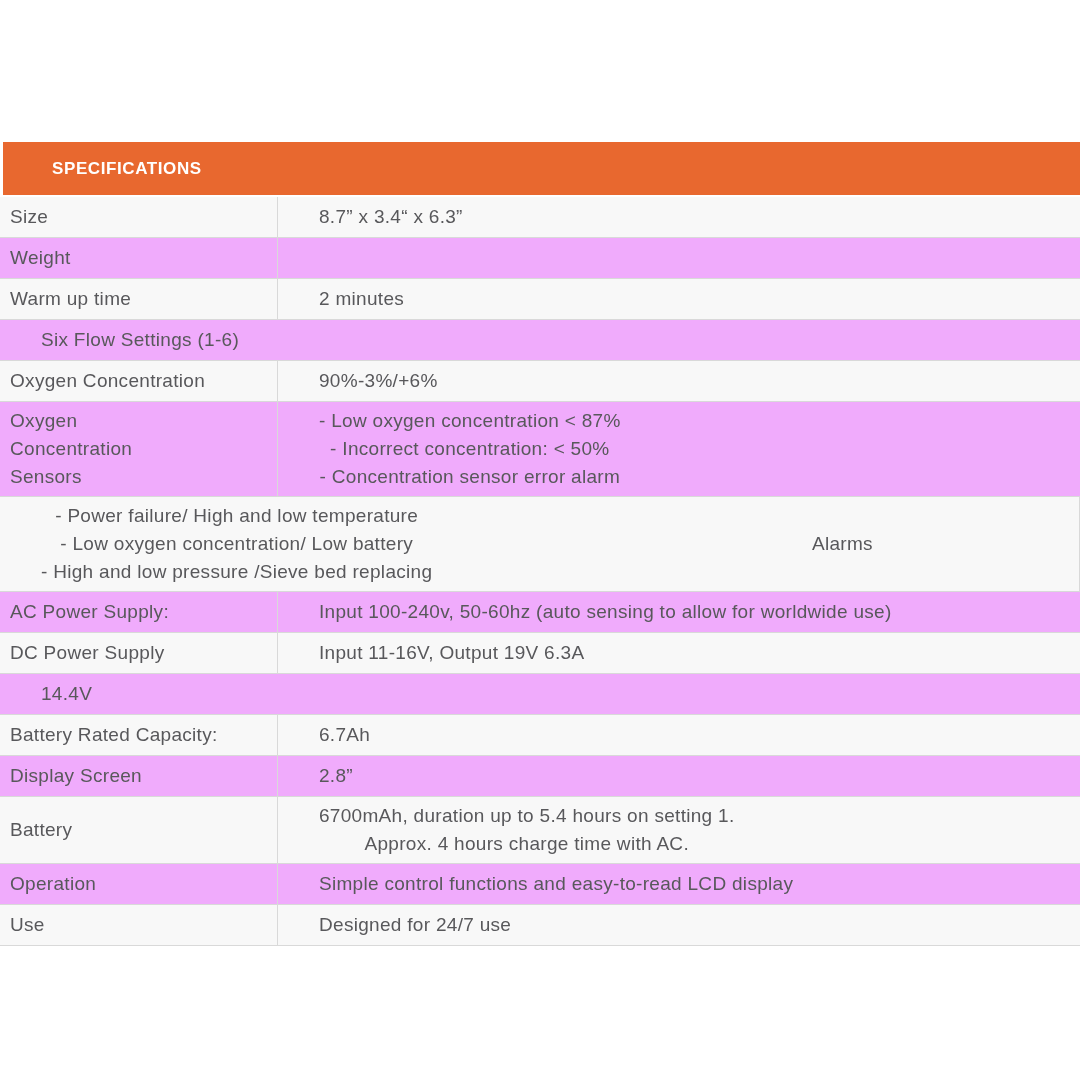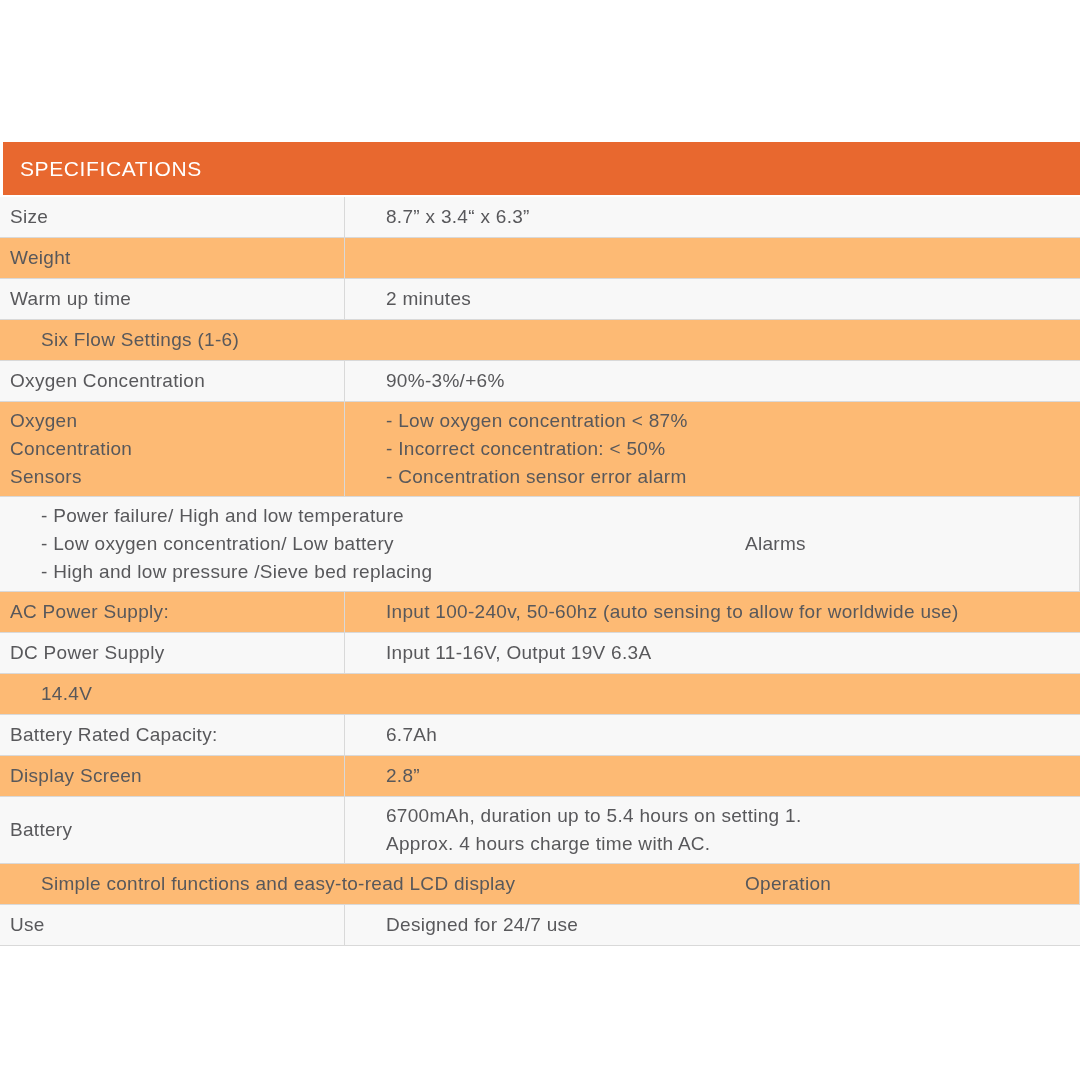--- a/index.html
+++ b/index.html
@@ -26,58 +26,60 @@
     right: 0;
     height: 53px;
     background: #E8682F;
     display: flex;
     align-items: center;
     padding-left: 17px;
     box-sizing: border-box;
   }
   .header-title {
     color: #ffffff;
-    font-size: 21px;
-    font-weight: normal;
+    font-size: 17px;
+    font-weight: bold;
     letter-spacing: 0.6px;
+    margin-left: 32px;
   }
   .spec-table {
     position: absolute;
     top: 197px;
     left: 0;
     right: 0;
   }
   .row {
     display: flex;
     border-bottom: 1px solid #D9D9D9;
-    background: #fdba74;
+    background: #f0abfc;
     min-height: 40px;
   }
   .row:nth-child(odd) {
     background: #F8F8F8;
   }
   .cell {
     box-sizing: border-box;
     display: flex;
     align-items: center;
     color: #58585B;
     font-size: 19px;
     line-height: 28px;
     white-space: pre-line;
     letter-spacing: 0.3px;
   }
   .cell.label {
-    width: 345px;
+    width: 278px;
     flex: none;
     border-right: 1px solid #D9D9D9;
     padding: 5px 12px 5px 10px;
   }
   .cell.value {
     flex: 1;
     padding: 5px 12px 5px 41px;
+    text-align: center;
   }
 </style>
 </head>
 <body>
 
 <div class="page">
 
   <div class="header-bar" style="background: rgb(232, 104, 47);">
     <span class="header-title" style="color: rgb(255, 255, 255);">SPECIFICATIONS</span>
   </div>
@@ -146,22 +148,22 @@
     <div class="cell value">2.8”</div>
   </div>
 
   <div class="row">
     <div class="cell label">Battery</div>
     <div class="cell value">6700mAh, duration up to 5.4 hours on setting 1.
 Approx. 4 hours charge time with AC.</div>
   </div>
 
   <div class="row">
+    <div class="cell label">Operation</div>
     <div class="cell value">Simple control functions and easy-to-read LCD display</div>
-    <div class="cell label">Operation</div>
   </div>
 
   <div class="row">
     <div class="cell label">Use</div>
     <div class="cell value">Designed for 24/7 use</div>
   </div>
 </div>
 
 </div>
 

